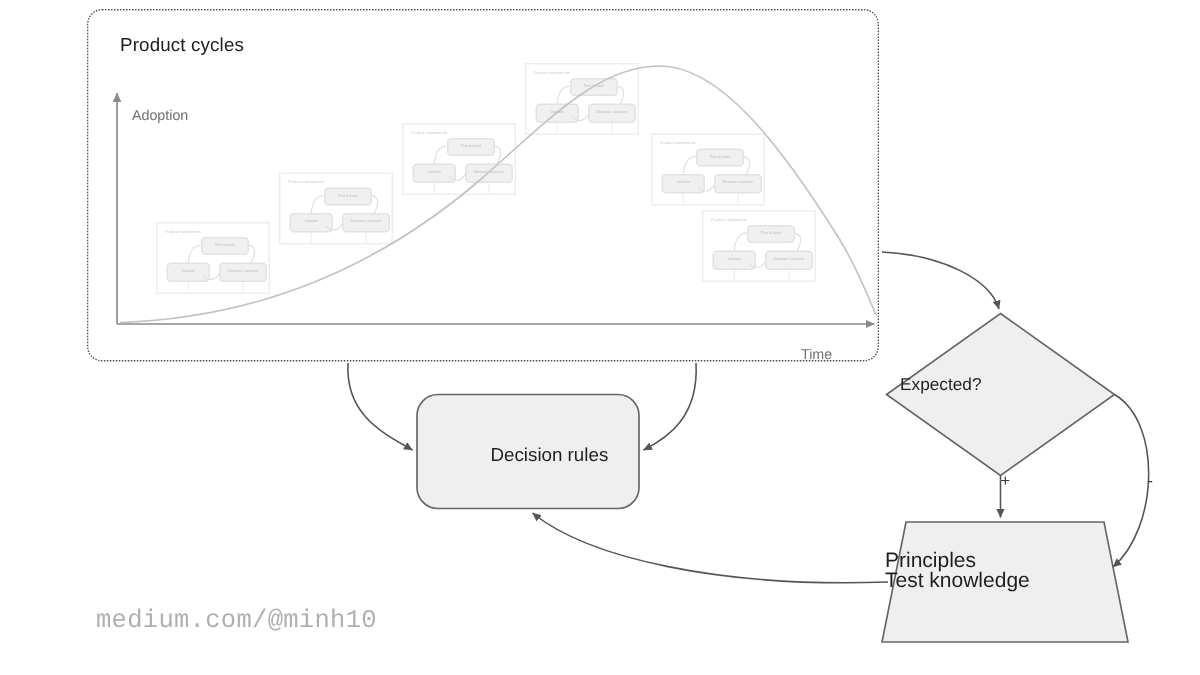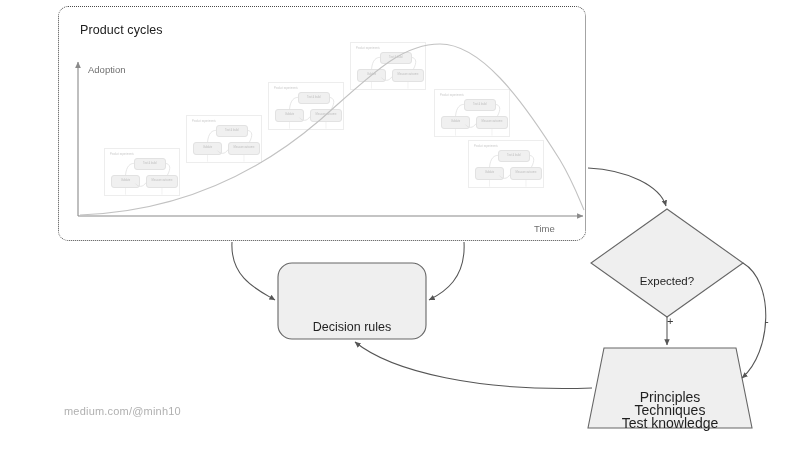--- a/index.html
+++ b/index.html
@@ -47,20 +47,21 @@
     left: 80px;
     top: 23px;
     font-size: 12.5px;
     color: #202020;
     letter-spacing: 0.1px;
   }
   .axis-label {
     position: absolute;
     font-size: 9.5px;
     color: #6f6f6f;
+    margin-top: 8px;
   }
   #adoption-label { left: 88px; top: 64px; }
   #time-label { left: 534px; top: 223px; text-align: center; }
 
   
   .mini-group {
     position: absolute;
     border: 0.7px solid #ededed;
     background: transparent;
     box-sizing: border-box;
@@ -86,30 +87,30 @@
     font-size: 2.6px;
     color: #bdbdbd;
     line-height: 1;
     overflow: hidden;
     white-space: nowrap;
   }
 
   
   .node-label {
     position: absolute;
-    text-align: center;
+    text-align: left;
     color: #1f1f1f;
     pointer-events: none;
-    margin-top: 24px;
   }
   #decision-rules-label {
     left: 279px;
     top: 296px;
     width: 146px;
     font-size: 12.5px;
+    padding-left: 48px;
   }
   #expected-label {
     left: 600px;
     top: 251px;
     width: 134px;
     font-size: 11.5px;
   }
   #knowledge-label {
     left: 590px;
     top: 367px;
@@ -122,23 +123,24 @@
     font-size: 11px;
     color: #3a3a3a;
   }
   #plus-label { left: 667px; top: 315px; }
   #minus-label { left: 765px; top: 315px; }
 
   #watermark {
     position: absolute;
     left: 64px;
     top: 405px;
-    font-size: 11px;
+    font-size: 17px;
     color: #b0b0b0;
     letter-spacing: 0.2px;
+    font-family: Liberation Mono, monospace;
   }
 </style>
 </head>
 <body>
 
 <div id="canvas">
 
   <div class="dotted-box"></div>
   <div class="panel-title">Product cycles</div>
 
@@ -260,21 +262,20 @@
 
     <path d="M592,388 C 480,392 392,372 355,342" fill="none" stroke="#555555" stroke-width="1.05" marker-end="url(#arrow)"></path>
   </svg>
 
   <div class="node-label" id="decision-rules-label">Decision rules</div>
 
   <div class="node-label" id="expected-label">Expected?</div>
 
   <div class="node-label" id="knowledge-label">
       <div>Principles</div>
-      <div>Techniques</div>
       <div>Test knowledge</div>
     </div>
 
   <div class="sign-label" id="plus-label">+</div>
   <div class="sign-label" id="minus-label">-</div>
 
   <div id="watermark">medium.com/@minh10</div>
 </div>
 
 </body></html>

